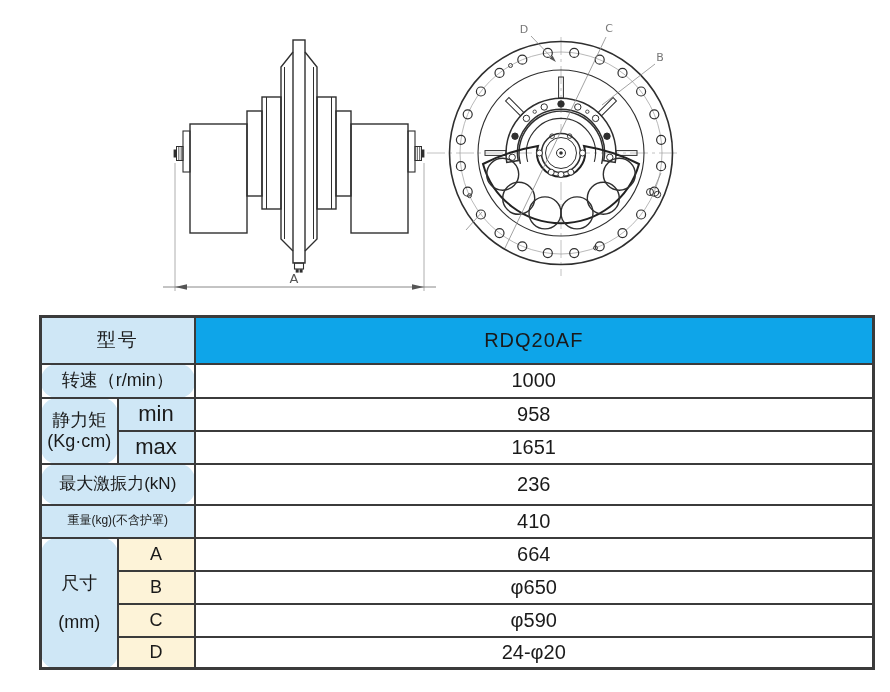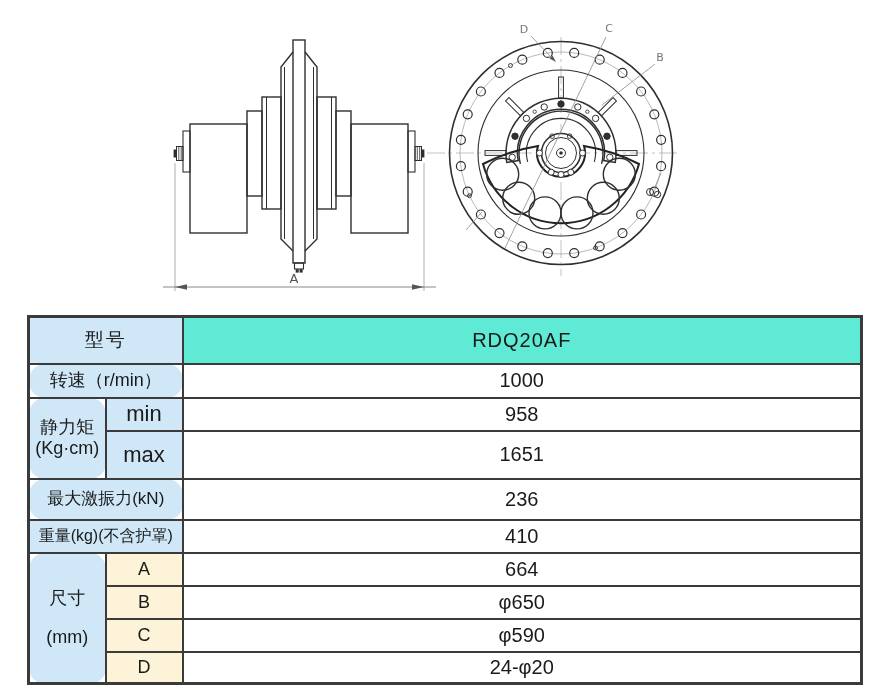--- a/index.html
+++ b/index.html
@@ -1,31 +1,31 @@
 <!DOCTYPE html>
 <html><head>
 <meta charset="utf-8">
 <style>
   html,body{margin:0;padding:0;background:#e8e8e8;}
   .page{position:relative;width:890px;height:692px;background:#ffffff;margin:0 auto;overflow:hidden;
         font-family:"Liberation Sans","DejaVu Sans",sans-serif;color:#1a1a1a;}
   .drawings{position:absolute;left:0;top:0;width:890px;height:312px;}
   svg text{font-family:"DejaVu Sans","Liberation Sans",sans-serif;}
 
-  table.spec{position:absolute;left:27px;top:315px;border-collapse:collapse;table-layout:fixed;
+  table.spec{position:absolute;left:39px;top:315px;border-collapse:collapse;table-layout:fixed;
              border:3px solid #3b3b3b;}
   table.spec td{border:2px solid #3b3b3b;text-align:center;vertical-align:middle;
                 padding:0;line-height:1.15;overflow:hidden;}
   td.lbl{background:#cfe7f6;font-size:18px;border-radius:16px;}
   td.hdr{background:#cfe7f6;font-size:19px;letter-spacing:2px;}
-  td.model{background:#5eead4;font-size:20px;letter-spacing:1px;}
+  td.model{background:#0ea5e9;font-size:20px;letter-spacing:1px;}
   td.val{background:#ffffff;font-size:20px;margin-left:24px;}
   td.sub{background:#cfe7f6;font-size:22px;}
   td.dimkey{background:#fdf3d8;font-size:18px;}
-  td.small-lbl{background:#cfe7f6;font-size:16px;letter-spacing:0;}
+  td.small-lbl{background:#cfe7f6;font-size:12px;letter-spacing:0;}
   .two-line div{display:block;}
   .gap-line{margin-top:18px;}
 </style>
 </head>
 <body>
 
 <div class="page">
 
   <svg class="drawings" viewBox="0 0 890 312" width="890" height="312">
 
@@ -198,21 +198,21 @@
     </tr>
 
     <tr style="height:33px">
       <td rowspan="2" class="lbl two-line">
         <div>静力矩</div>
         <div>(Kg·cm)</div>
       </td>
       <td class="sub">min</td>
       <td class="val">958</td>
     </tr>
-    <tr style="height:48px">
+    <tr style="height:33px">
       <td class="sub">max</td>
       <td class="val">1651</td>
     </tr>
 
     <tr style="height:41px">
       <td colspan="2" class="lbl" style="font-size:17px">最大激振力(kN)</td>
       <td class="val">236</td>
     </tr>
 
     <tr style="height:33px">

